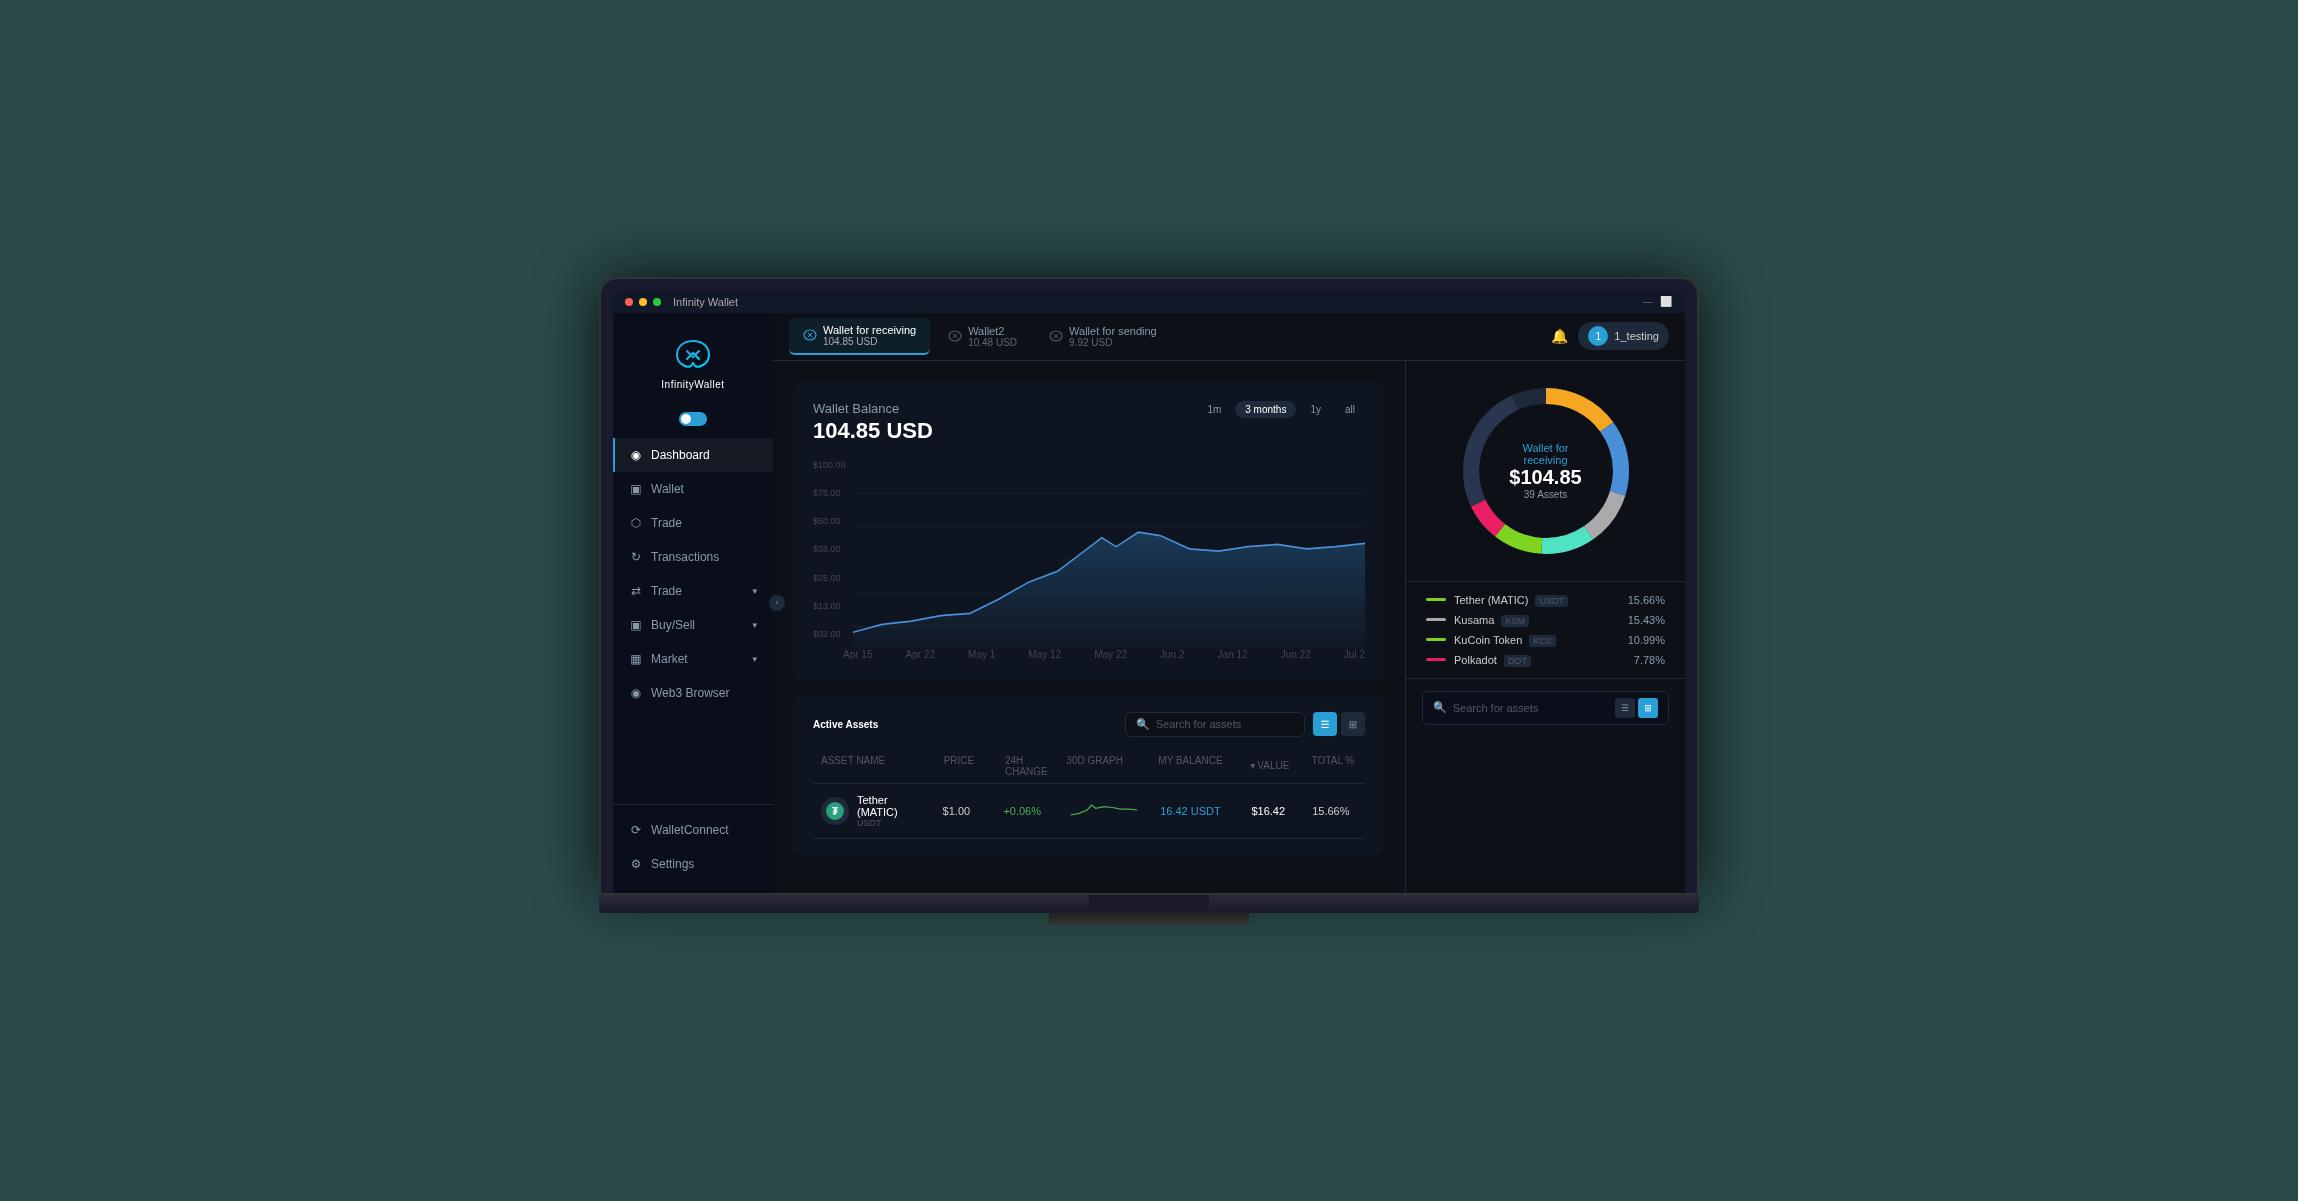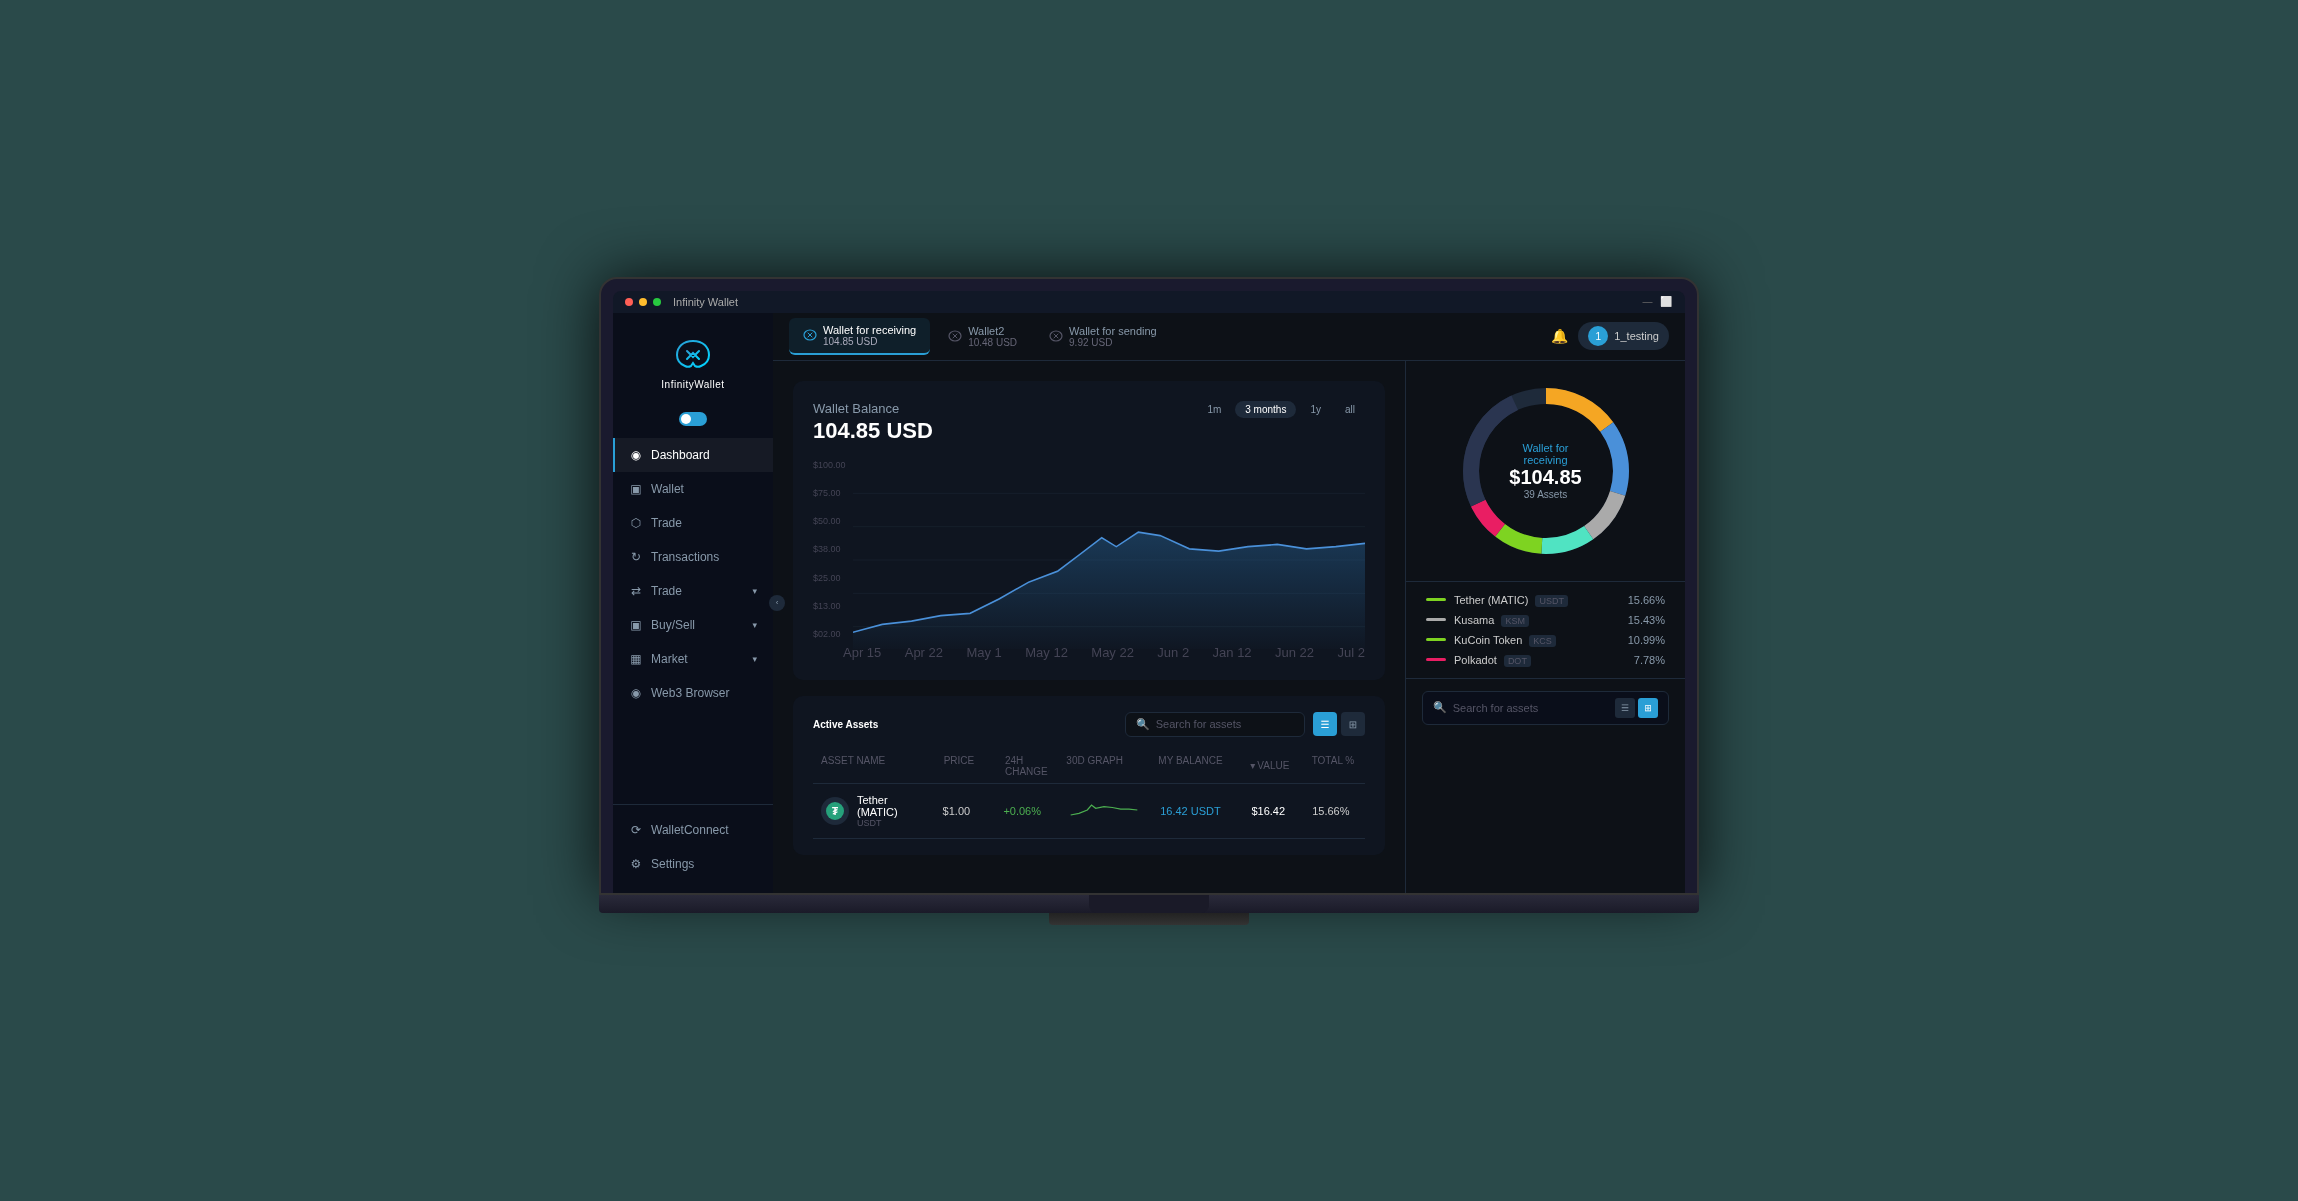--- a/index.html
+++ b/index.html
@@ -284,21 +284,21 @@
       font-size: 9px;
       color: #445;
     }
     .chart-x-labels {
       position: absolute;
       bottom: 0;
       left: 30px;
       right: 0;
       display: flex;
       justify-content: space-between;
-      font-size: 13px;
+      font-size: 10px;
       color: #445;
     }
     
     .right-panel {
       width: 280px;
       background: #0d1117;
       border-left: 1px solid #1e2a3a;
       display: flex;
       flex-direction: column;
       overflow: hidden;

